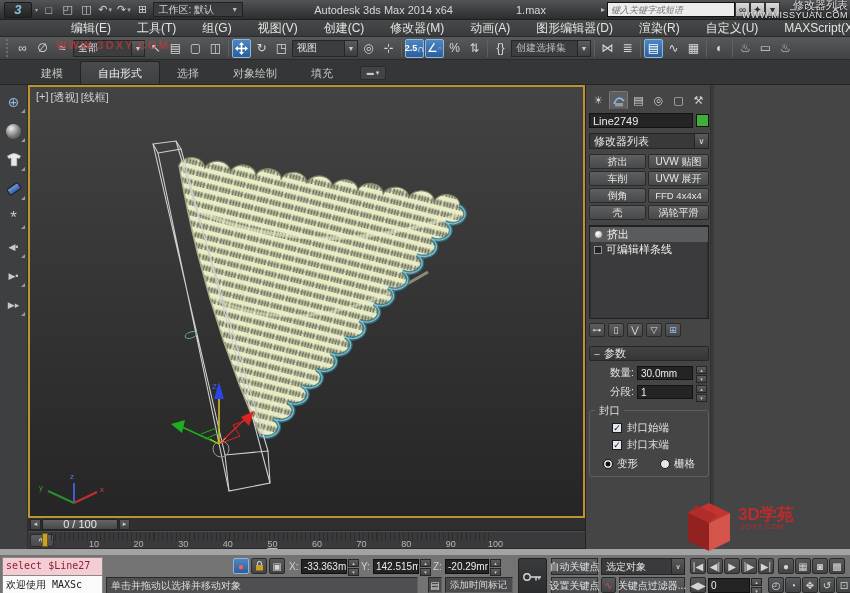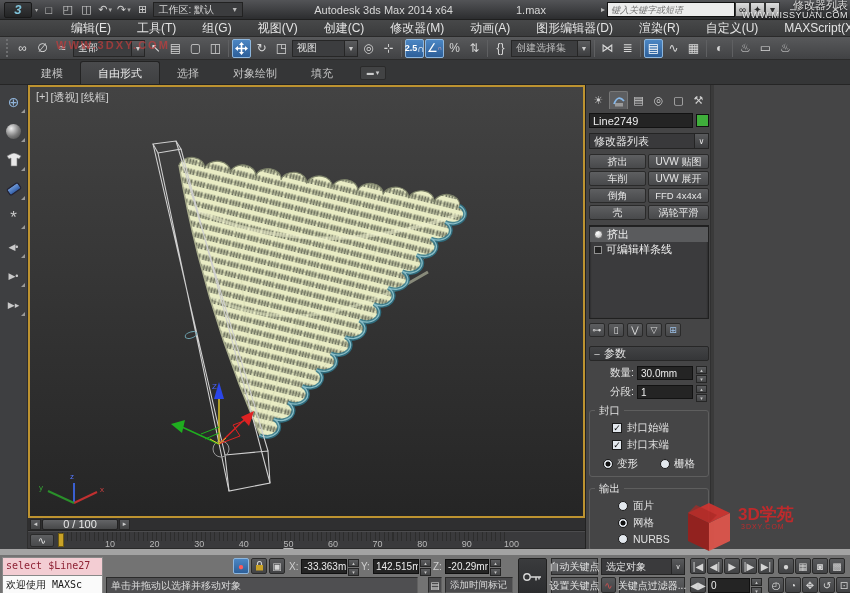--- a/index.html
+++ b/index.html
@@ -90,21 +90,21 @@
 
 #wm-logo{left:682px;top:497px;width:120px;height:60px;z-index:40;pointer-events:none;opacity:.92}
 #wm-logo .t1{position:absolute;left:56px;top:6px;color:#c9282a;font-weight:bold;font-size:17px;white-space:nowrap}
 #wm-logo .t2{position:absolute;left:59px;top:26px;color:#c9282a;font-size:7px;letter-spacing:1px}
 
 #timeslider{left:28px;top:518px;width:557px;height:13px;background:#2f2f30;border-bottom:1px solid #242424;display:flex;align-items:center;padding:1px 2px;gap:1px}
 .tsarrow{width:11px;height:11px;background:linear-gradient(#5a5b5d,#434445);border:1px solid #262626;color:#ccc;font-size:7px;display:flex;align-items:center;justify-content:center}
 .tshandle{width:76px;height:11px;background:linear-gradient(#636466,#474849);border:1px solid #222;border-radius:2px;color:#e8e8e8;font-size:11px;display:flex;align-items:center;justify-content:center}
 #trackbar{left:28px;top:531px;width:557px;height:18px;background:#3a3a3c;border-top:1px solid #4c4c4e;border-bottom:1px solid #2a2a2a}
 #tb-btn{position:absolute;left:2px;top:2px;width:24px;height:13px}
-#ruler{position:absolute;left:30px;top:0;width:488px;height:18px;background-image:repeating-linear-gradient(to right,#2d2d2d 0,#2d2d2d 1px,transparent 1px,transparent 4.46px);background-size:447px 9px;background-repeat:no-repeat}
+#ruler{position:absolute;left:14px;top:0;width:488px;height:18px;background-image:repeating-linear-gradient(to right,#2d2d2d 0,#2d2d2d 1px,transparent 1px,transparent 4.46px);background-size:447px 9px;background-repeat:no-repeat}
 #ruler .lbl{position:absolute;top:7px;transform:translateX(-50%);font-size:9px;color:#b8b8b8}
 #marker{position:absolute;left:0px;top:1px;width:6px;height:14px;background:#c9a227;border:1px solid #6e5a12}
 
 #statusbar{left:0;top:549px;width:850px;height:53px;background:#737373;border-top:6px solid #a3a3a3}
 #statusbar .cell{position:absolute;font-size:10px}
 .listen1{left:2px;top:2px;width:101px;height:19px;background:#f3cdd3;border:1px solid #888;color:#8d2033;font-family:"DejaVu Sans Mono",monospace;font-size:9.5px;padding:2px 3px;white-space:nowrap;overflow:hidden}
 .listen2{left:2px;top:21px;width:101px;height:19px;background:#fafafa;border:1px solid #888;border-top:none;color:#161616;font-family:"DejaVu Sans Mono",monospace;font-size:9.5px;padding:2px 3px;white-space:nowrap;overflow:hidden}
 .sunken{background:#4a4a4c;border:1px solid;border-color:#2b2b2b #616161 #616161 #2b2b2b;color:#dcdcdc;display:flex;align-items:center;padding:0 4px;white-space:nowrap;overflow:hidden}
 .sic2{width:16px;height:16px;display:flex;align-items:center;justify-content:center;background:linear-gradient(#58595b,#424345);border:1px solid #2a2a2a;border-radius:2px;color:#d5d5d5;font-size:9px}
 .sic2.on{background:linear-gradient(#4b86c4,#2d5f99);border-color:#8db6dd}
@@ -401,35 +401,20 @@
       </div>
       <div class="radrow">
         <span class="half">
           <span class="radio onr"></span>
           <span>变形</span>
         </span>
         <span class="half">
           <span class="radio"></span>
           <span>栅格</span>
         </span>
-      </div>
-    </div>
-    <div class="grp">
-      <span class="legend">输出</span>
-      <div class="ckrow" style="margin-left:26px">
-        <span class="radio"></span>
-        <span>面片</span>
-      </div>
-      <div class="ckrow" style="margin-left:26px">
-        <span class="radio onr"></span>
-        <span>网格</span>
-      </div>
-      <div class="ckrow" style="margin-left:26px">
-        <span class="radio"></span>
-        <span>NURBS</span>
       </div>
     </div>
 
   </div>
 </div>
 
 <div id="wm-logo" class="abs">
   <svg width="54" height="58" viewBox="0 0 54 58">
     <polygon points="6,16 27,6 48,16 27,26" fill="#cf3430"></polygon>
     <polygon points="6,16 27,26 27,54 6,44" fill="#99201c"></polygon>

